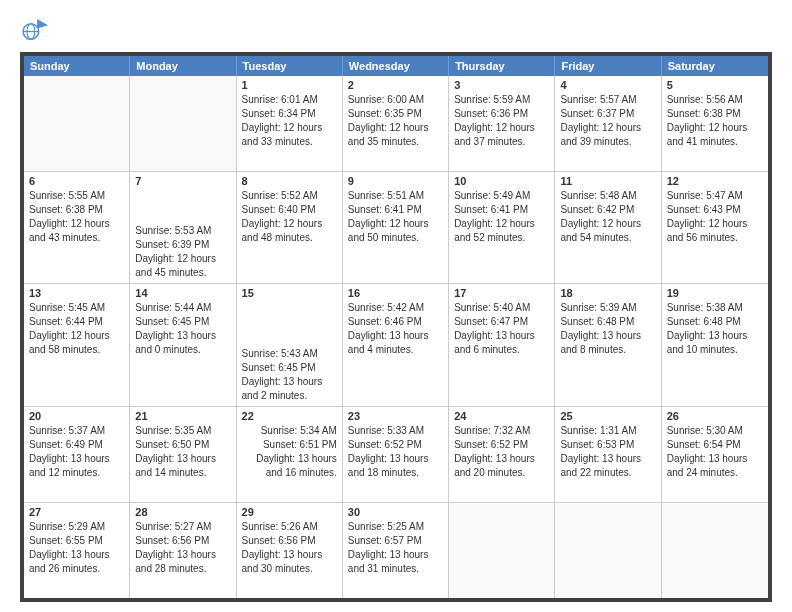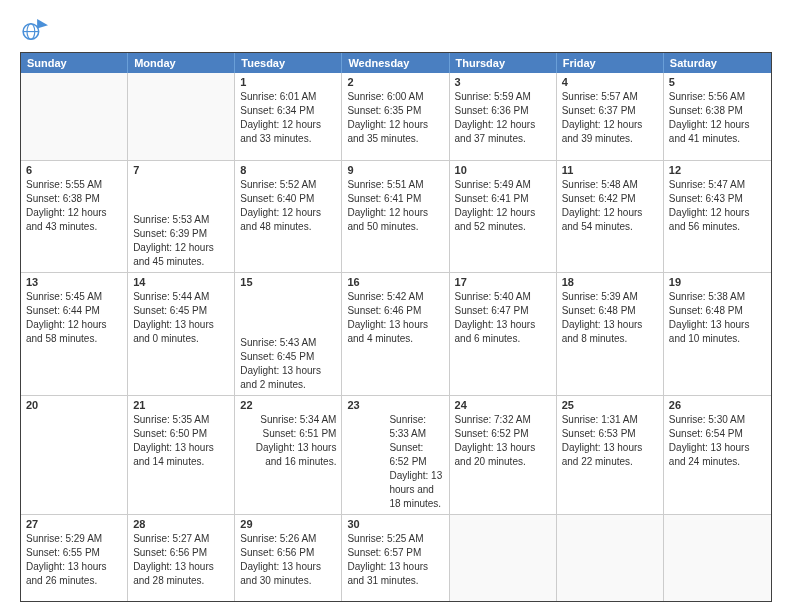--- a/index.html
+++ b/index.html
@@ -51,21 +51,21 @@
     }
     .title-block h2 {
       font-size: 14px;
       font-weight: normal;
       color: #333;
     }
     .calendar {
       flex: 1;
       display: flex;
       flex-direction: column;
-      border: 1px solid #404040;
+      border: 4px solid #404040;
     }
     .cal-header {
       display: grid;
       grid-template-columns: repeat(7, 1fr);
       background: #4a7fc1;
     }
     .cal-header-cell {
       color: #fff;
       font-size: 11px;
       font-weight: bold;
@@ -263,36 +263,39 @@
           <div class="cal-cell">
             <span class="day-num">19</span>
             <div class="detail" style="white-space: pre-line;">Sunrise: 5:38 AM
 Sunset: 6:48 PM
 Daylight: 13 hours and 10 minutes.</div>
           </div>
         </div>
         <div class="cal-row">
           <div class="cal-cell">
             <span class="day-num">20</span>
+            <div class="detail" style="white-space: pre-line;">Sunrise: 5:37 AM
+Sunset: 6:49 PM
+Daylight: 13 hours and 12 minutes.</div>
           </div>
           <div class="cal-cell">
             <span class="day-num">21</span>
             <div class="detail" style="white-space: pre-line;">Sunrise: 5:35 AM
 Sunset: 6:50 PM
 Daylight: 13 hours and 14 minutes.</div>
           </div>
           <div class="cal-cell">
             <span class="day-num">22</span>
             <div class="detail" style="white-space: pre-line; text-align: right;">Sunrise: 5:34 AM
 Sunset: 6:51 PM
 Daylight: 13 hours and 16 minutes.</div>
           </div>
           <div class="cal-cell">
             <span class="day-num">23</span>
-            <div class="detail" style="white-space: pre-line; margin-left: 42px;">Sunrise: 5:33 AM
+            <div class="detail" style="white-space: pre-line;">Sunrise: 5:33 AM
 Sunset: 6:52 PM
 Daylight: 13 hours and 18 minutes.</div>
           </div>
           <div class="cal-cell">
             <span class="day-num">24</span>
             <div class="detail" style="white-space: pre-line;">Sunrise: 7:32 AM
 Sunset: 6:52 PM
 Daylight: 13 hours and 20 minutes.</div>
           </div>
           <div class="cal-cell">

